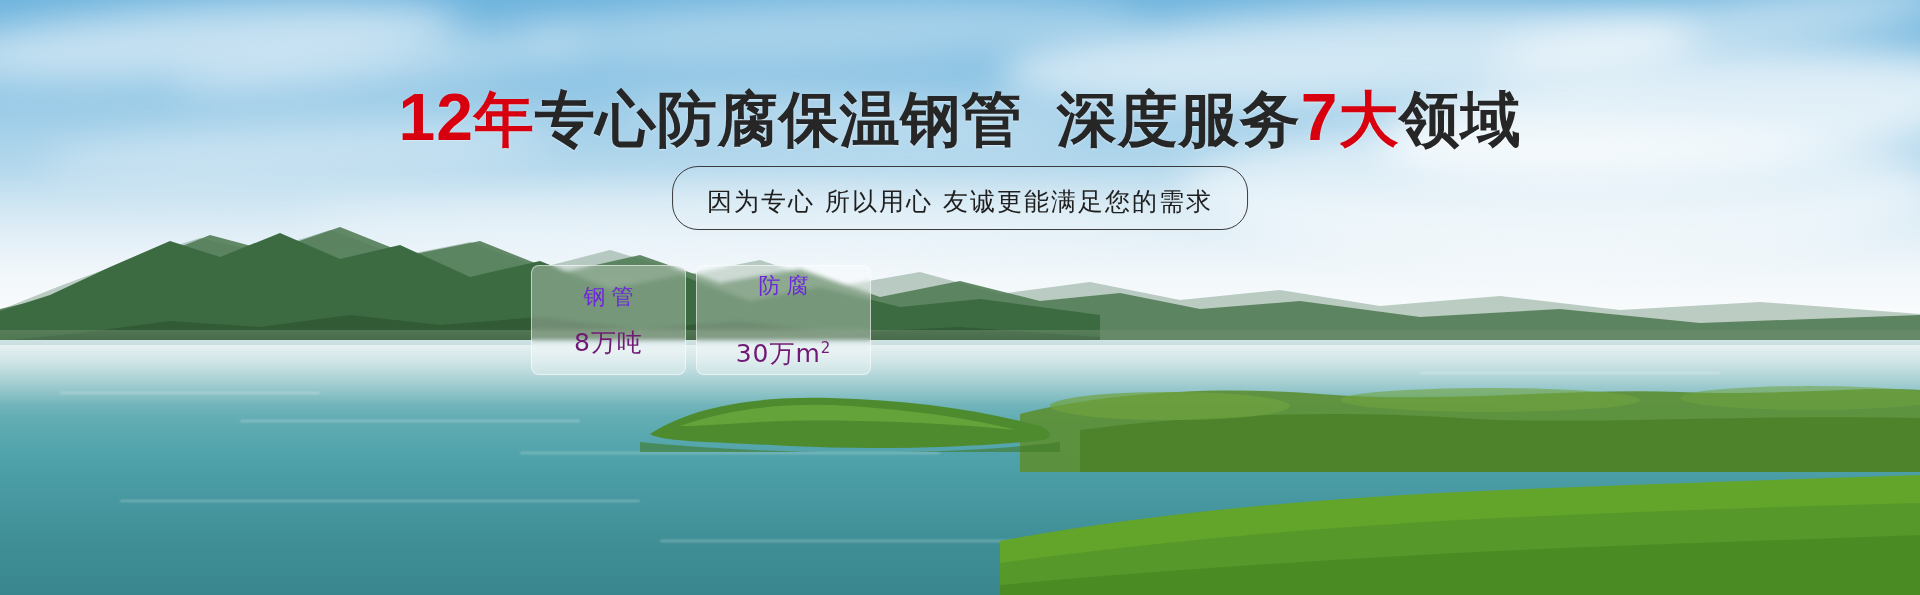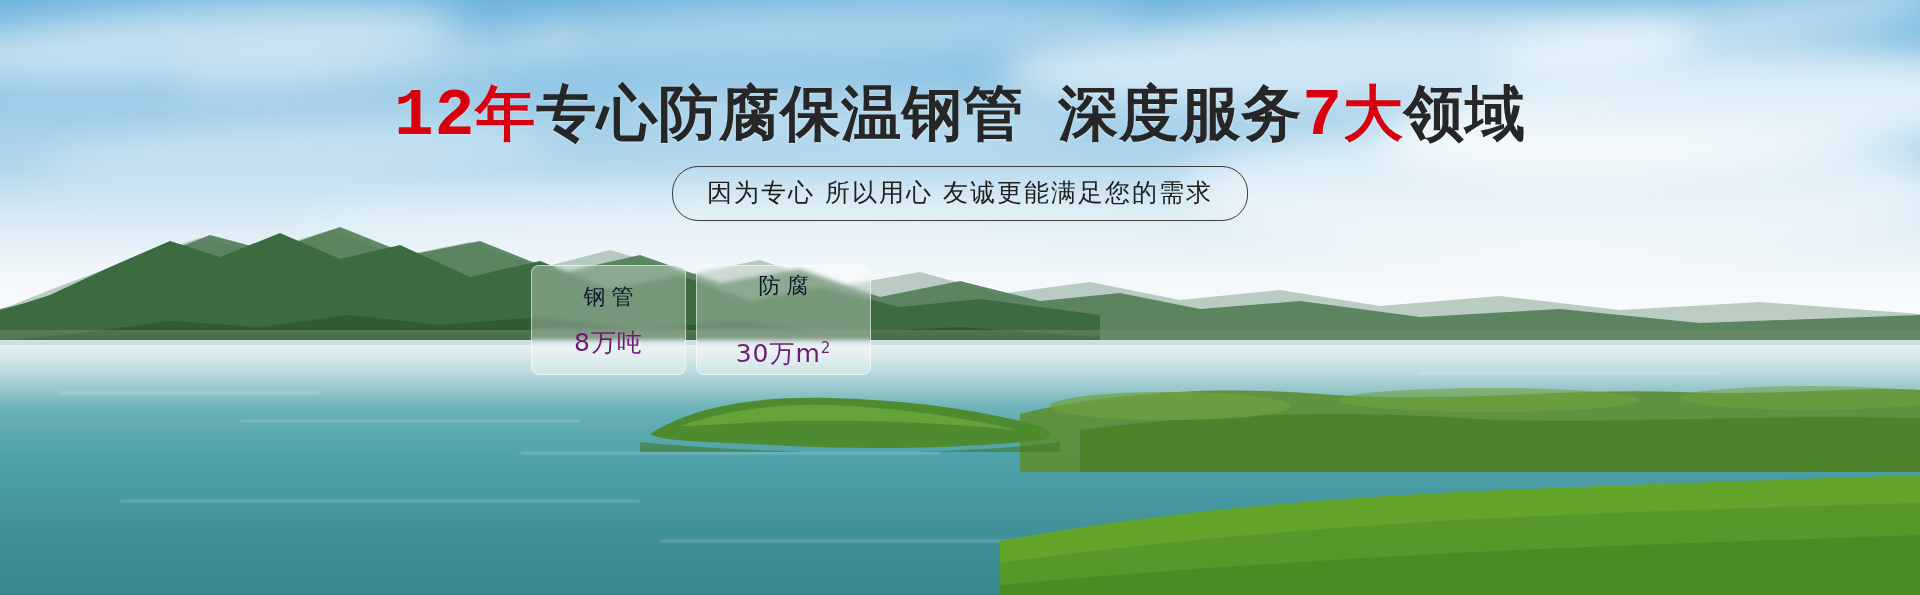--- a/index.html
+++ b/index.html
@@ -82,35 +82,35 @@
     position:absolute; left:1000px; top:400px; width:920px; height:195px;
   }
   .grass-blades{
     position:absolute; left:0; bottom:0; width:920px; height:150px;
   }
 
   
   .headline{
     position:absolute; left:0; top:84px; width:1920px;
     text-align:center;
-    font-family:Liberation Mono, monospace;
+    font-family:Liberation Sans, sans-serif;
     font-size:60px; font-weight:bold; letter-spacing:1px;
     line-height:1;
     white-space:nowrap;
   }
   .headline .dark{ color:#262626; text-shadow:0 1px 2px rgba(255,255,255,.45); }
   .headline .red{ color:#d8000e; text-shadow:0 1px 2px rgba(255,255,255,.35); }
   .headline .num{ font-size:66px; }
   .headline .gap{ display:inline-block; width:34px; }
 
   .subpill{
     position:absolute; left:50%; top:166px; transform:translateX(-50%);
     border:1.5px solid #3b3b3b;
     border-radius:26px;
-    padding:9px 34px 11px 34px;
+    padding:18px 34px 11px 34px;
     font-family:"DejaVu Sans","Liberation Sans",sans-serif;
     font-size:25px; color:#1f1f1f; letter-spacing:2px;
     background:rgba(255,255,255,.06);
     white-space:nowrap;
   }
 
   
   .cards{
     position:absolute; left:531px; top:265px;
     display:flex; gap:10px;
@@ -121,21 +121,21 @@
     background:rgba(255,255,255,.30);
     border:1px solid rgba(255,255,255,.55);
     backdrop-filter:blur(2px);
     display:flex; flex-direction:column;
     align-items:center; justify-content:center;
     gap:14px;
     font-family:"DejaVu Sans","Liberation Sans",sans-serif;
   }
   .card.wide{ width:175px;gap:36px; }
   .card-label{
-    color:#0f172a; font-size:22px; letter-spacing:6px; text-indent:6px;
+    color:#6d28d9; font-size:22px; letter-spacing:6px; text-indent:6px;
   }
   .card-value{
     color:#701a75; font-size:25px; letter-spacing:1px;
   }
   .card-value sup{ font-size:15px; vertical-align:super; }
 </style>
 </head>
 <body>
 
 <div class="banner">

